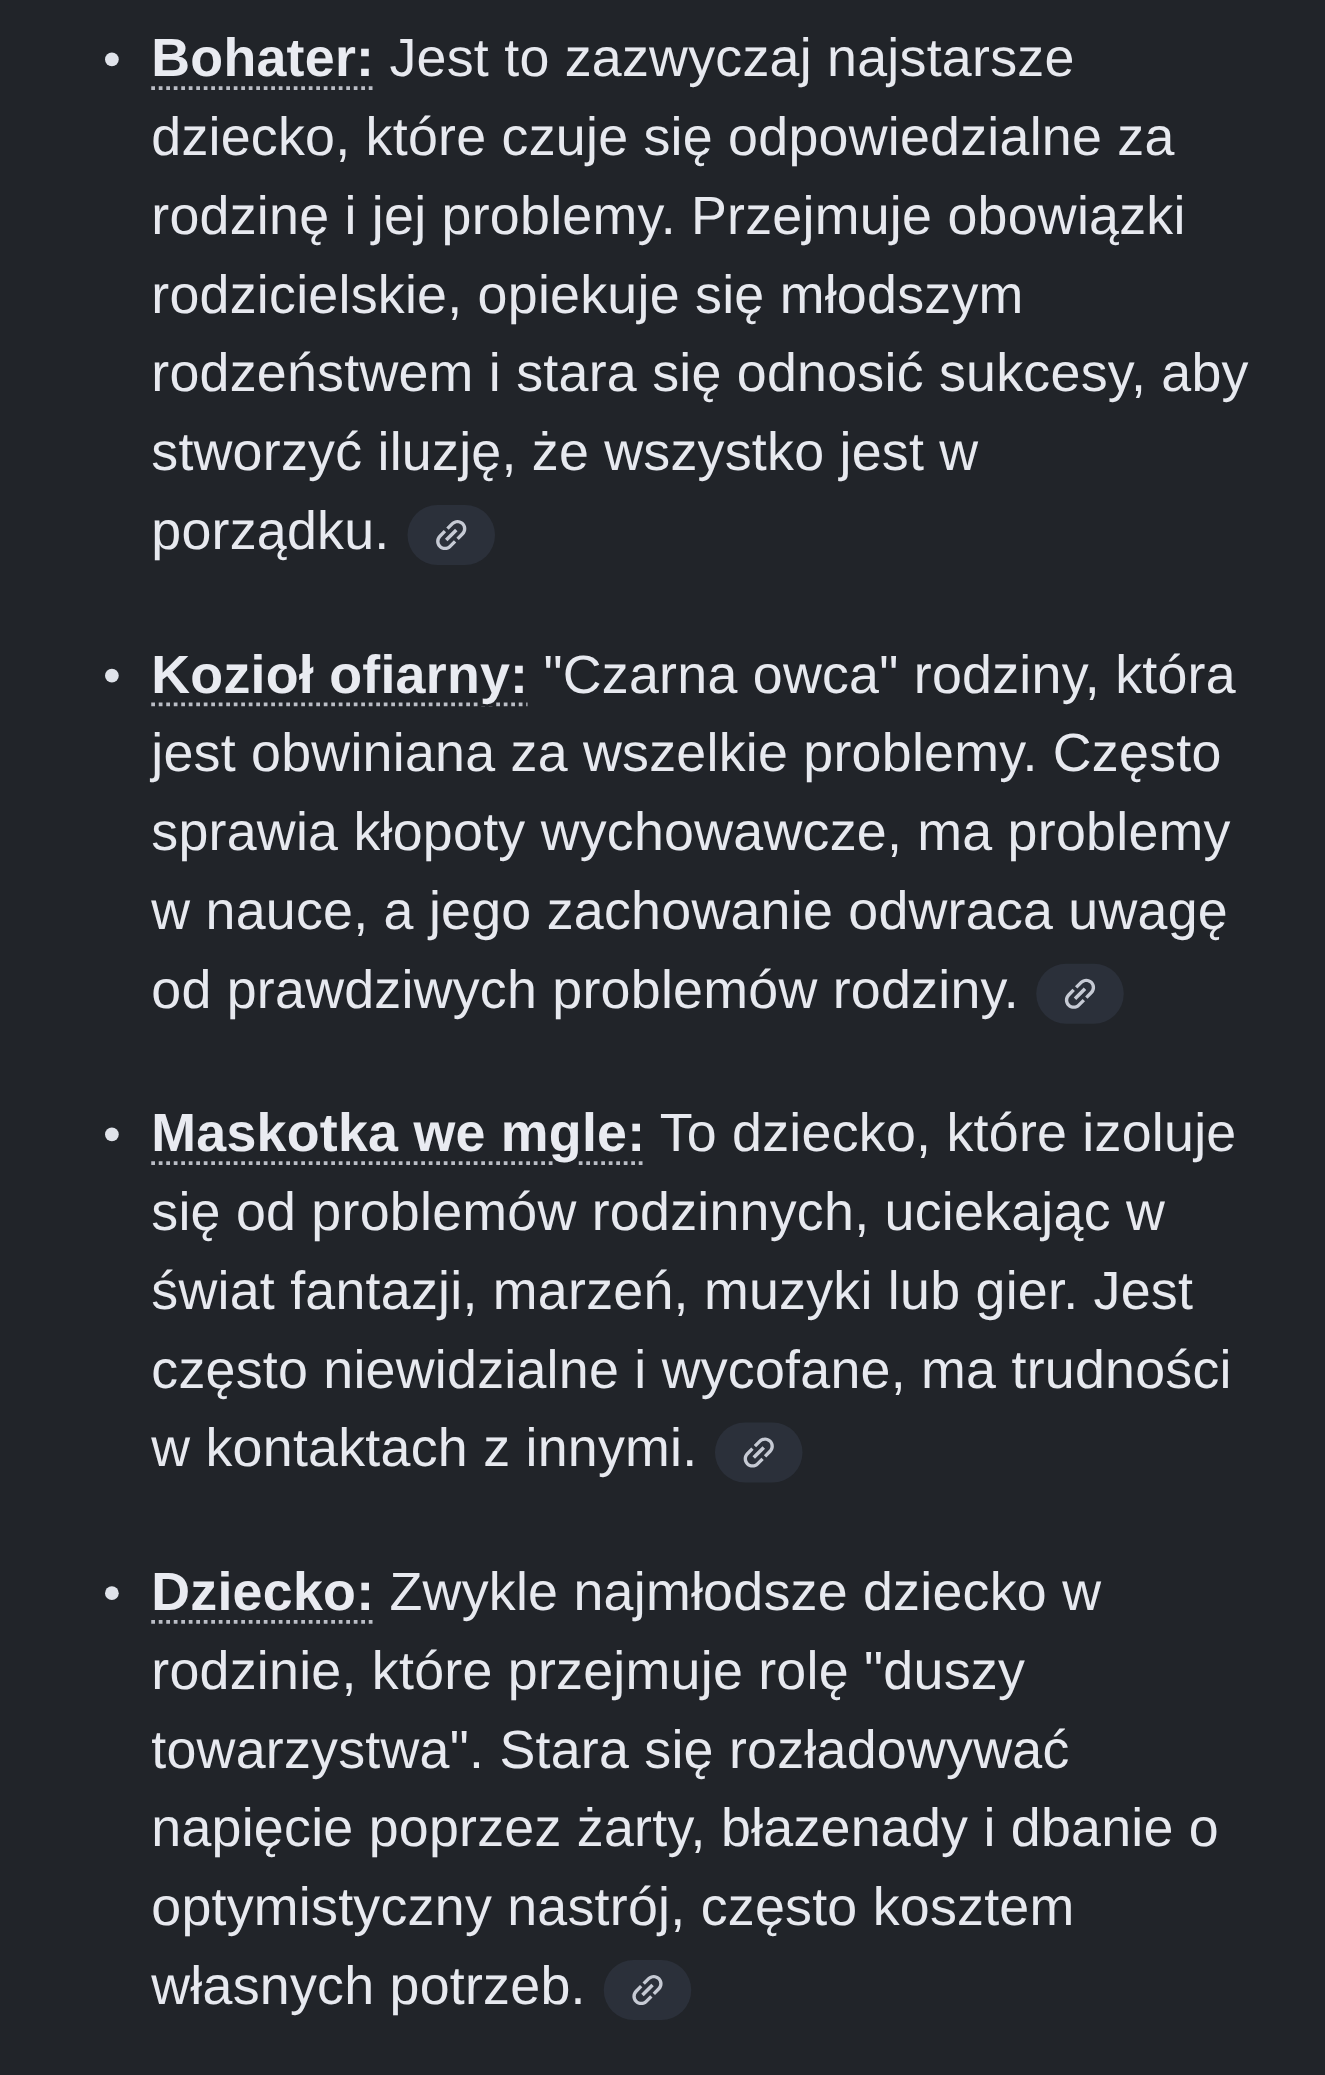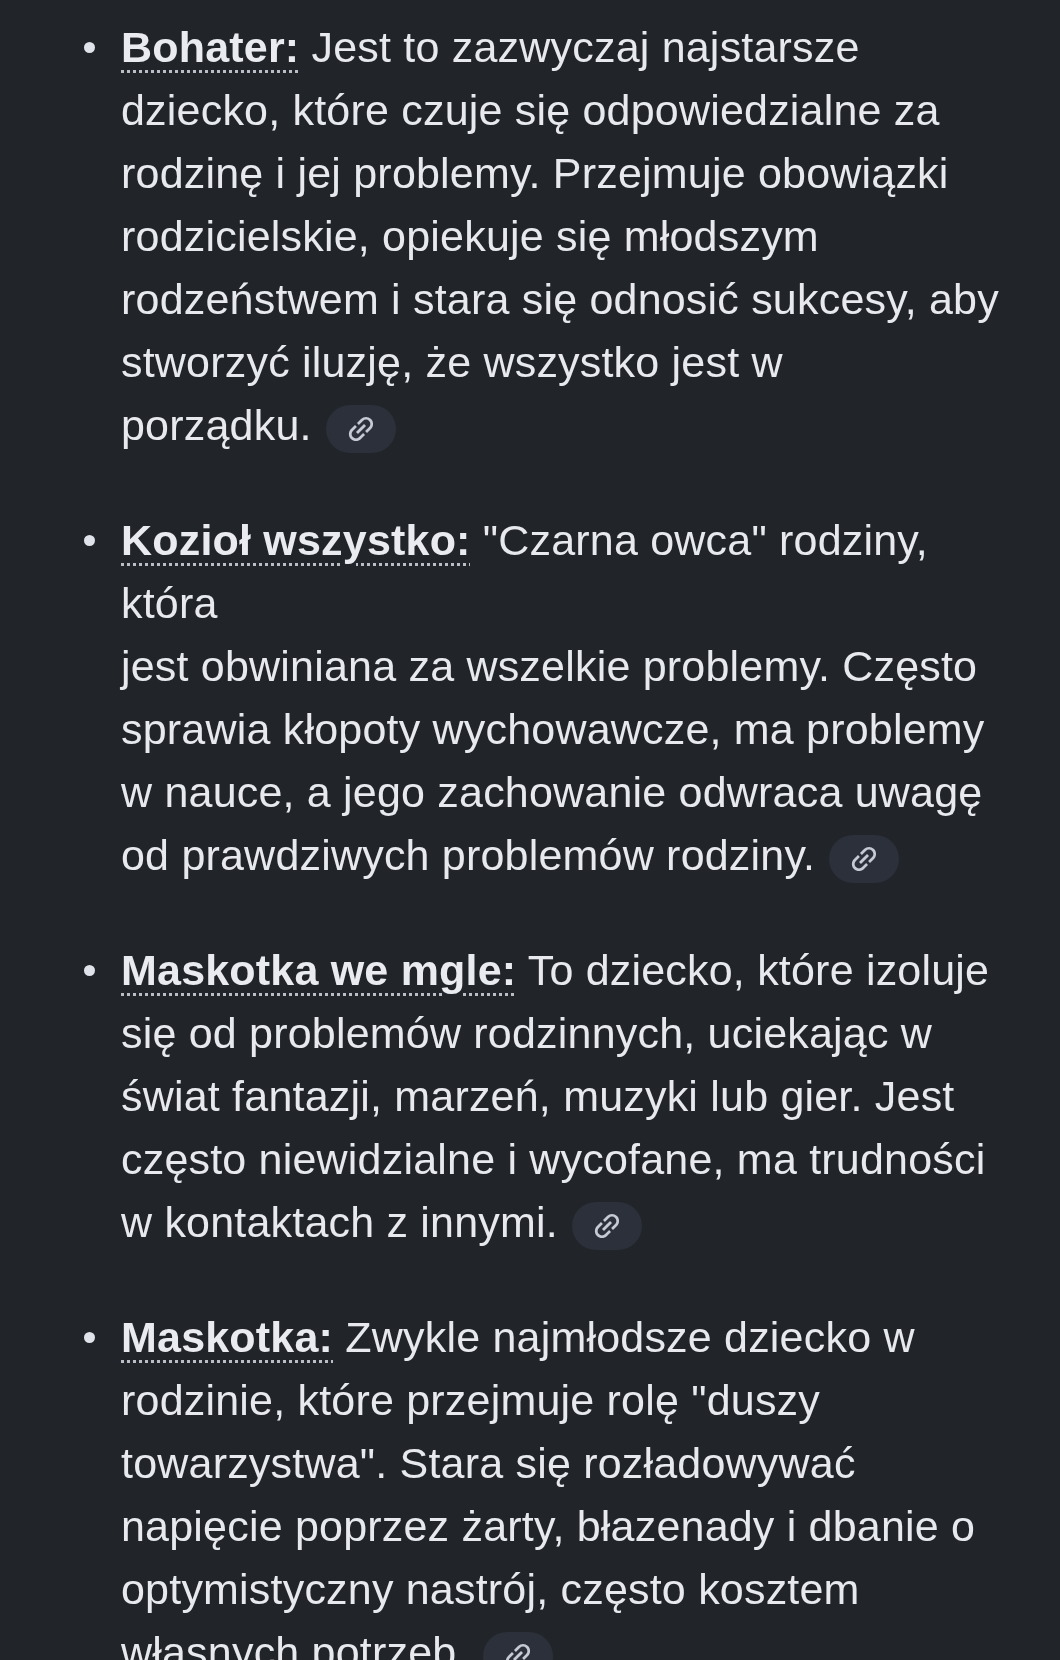--- a/index.html
+++ b/index.html
@@ -71,35 +71,35 @@
 <ul class="role-list">
   <li><span class="term">Bohater:</span> <span class="body">Jest to zazwyczaj najstarsze
 dziecko, które czuje się odpowiedzialne za
 rodzinę i jej problemy. Przejmuje obowiązki
 rodzicielskie, opiekuje się młodszym
 rodzeństwem i stara się odnosić sukcesy, aby
 stworzyć iluzję, że wszystko jest w
 porządku.</span> <span class="chip"><svg viewBox="0 0 24 24">
           <path transform="rotate(-45 12 12)" d="M3.9 12c0-1.71 1.39-3.1 3.1-3.1h4V7H7c-2.76 0-5 2.24-5 5s2.24 5 5 5h4v-1.9H7c-1.71 0-3.1-1.39-3.1-3.1zM8 13h8v-2H8v2zm9-6h-4v1.9h4c1.71 0 3.1 1.39 3.1 3.1s-1.39 3.1-3.1 3.1h-4V17h4c2.76 0 5-2.24 5-5s-2.24-5-5-5z"></path>
         </svg></span></li>
-  <li><span class="term">Kozioł wszystko:</span> <span class="body">"Czarna owca" rodziny, która
+  <li><span class="term">Kozioł ofiarny:</span> <span class="body">"Czarna owca" rodziny, która
 jest obwiniana za wszelkie problemy. Często
 sprawia kłopoty wychowawcze, ma problemy
 w nauce, a jego zachowanie odwraca uwagę
 od prawdziwych problemów rodziny.</span> <span class="chip"><svg viewBox="0 0 24 24">
           <path transform="rotate(-45 12 12)" d="M3.9 12c0-1.71 1.39-3.1 3.1-3.1h4V7H7c-2.76 0-5 2.24-5 5s2.24 5 5 5h4v-1.9H7c-1.71 0-3.1-1.39-3.1-3.1zM8 13h8v-2H8v2zm9-6h-4v1.9h4c1.71 0 3.1 1.39 3.1 3.1s-1.39 3.1-3.1 3.1h-4V17h4c2.76 0 5-2.24 5-5s-2.24-5-5-5z"></path>
         </svg></span></li>
   <li><span class="term">Maskotka we mgle:</span> <span class="body">To dziecko, które izoluje
 się od problemów rodzinnych, uciekając w
 świat fantazji, marzeń, muzyki lub gier. Jest
 często niewidzialne i wycofane, ma trudności
 w kontaktach z innymi.</span> <span class="chip"><svg viewBox="0 0 24 24">
           <path transform="rotate(-45 12 12)" d="M3.9 12c0-1.71 1.39-3.1 3.1-3.1h4V7H7c-2.76 0-5 2.24-5 5s2.24 5 5 5h4v-1.9H7c-1.71 0-3.1-1.39-3.1-3.1zM8 13h8v-2H8v2zm9-6h-4v1.9h4c1.71 0 3.1 1.39 3.1 3.1s-1.39 3.1-3.1 3.1h-4V17h4c2.76 0 5-2.24 5-5s-2.24-5-5-5z"></path>
         </svg></span></li>
-  <li><span class="term">Maskotka:</span> <span class="body">Zwykle najmłodsze dziecko w
+  <li><span class="term">Dziecko:</span> <span class="body">Zwykle najmłodsze dziecko w
 rodzinie, które przejmuje rolę "duszy
 towarzystwa". Stara się rozładowywać
 napięcie poprzez żarty, błazenady i dbanie o
 optymistyczny nastrój, często kosztem
 własnych potrzeb.</span> <span class="chip"><svg viewBox="0 0 24 24">
           <path transform="rotate(-45 12 12)" d="M3.9 12c0-1.71 1.39-3.1 3.1-3.1h4V7H7c-2.76 0-5 2.24-5 5s2.24 5 5 5h4v-1.9H7c-1.71 0-3.1-1.39-3.1-3.1zM8 13h8v-2H8v2zm9-6h-4v1.9h4c1.71 0 3.1 1.39 3.1 3.1s-1.39 3.1-3.1 3.1h-4V17h4c2.76 0 5-2.24 5-5s-2.24-5-5-5z"></path>
         </svg></span></li>
 </ul>
 
 </body></html>

